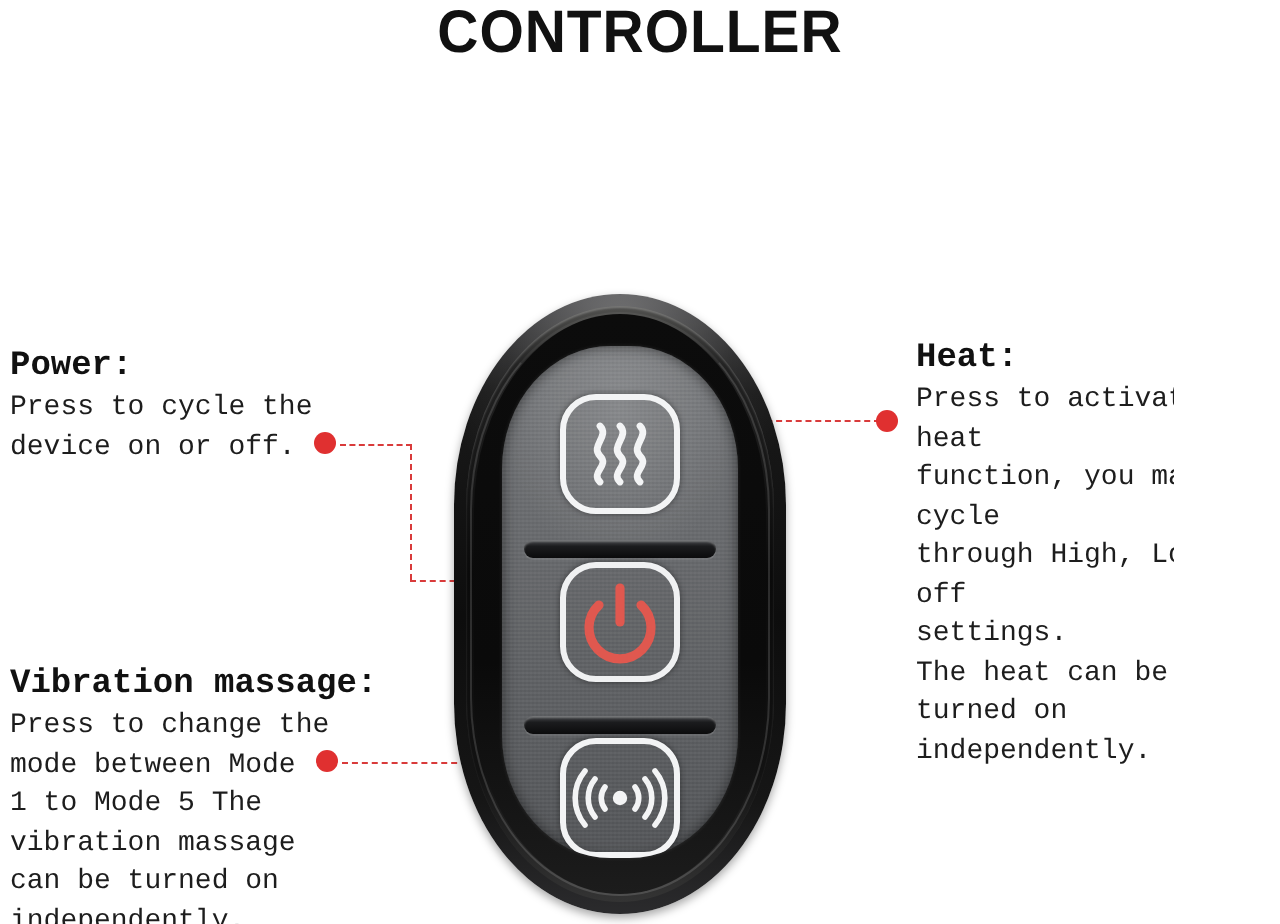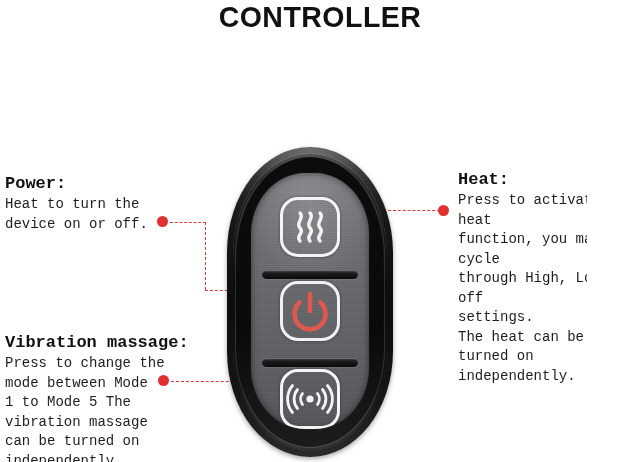--- a/index.html
+++ b/index.html
@@ -183,21 +183,21 @@
 </style>
 </head>
 <body>
 
 <div id="stage">
 
   <div class="page-title">CONTROLLER</div>
 
   <div class="callout" id="callout-power">
     <div class="c-head">Power:</div>
-    <div class="c-body">Heat to turn the
+    <div class="c-body">Press to cycle the
 device on or off.</div>
   </div>
 
   <div class="callout" id="callout-vibration">
     <div class="c-head">Vibration massage:</div>
     <div class="c-body">Press to change the
 mode between Mode
 1 to Mode 5 The
 vibration massage
 can be turned on

